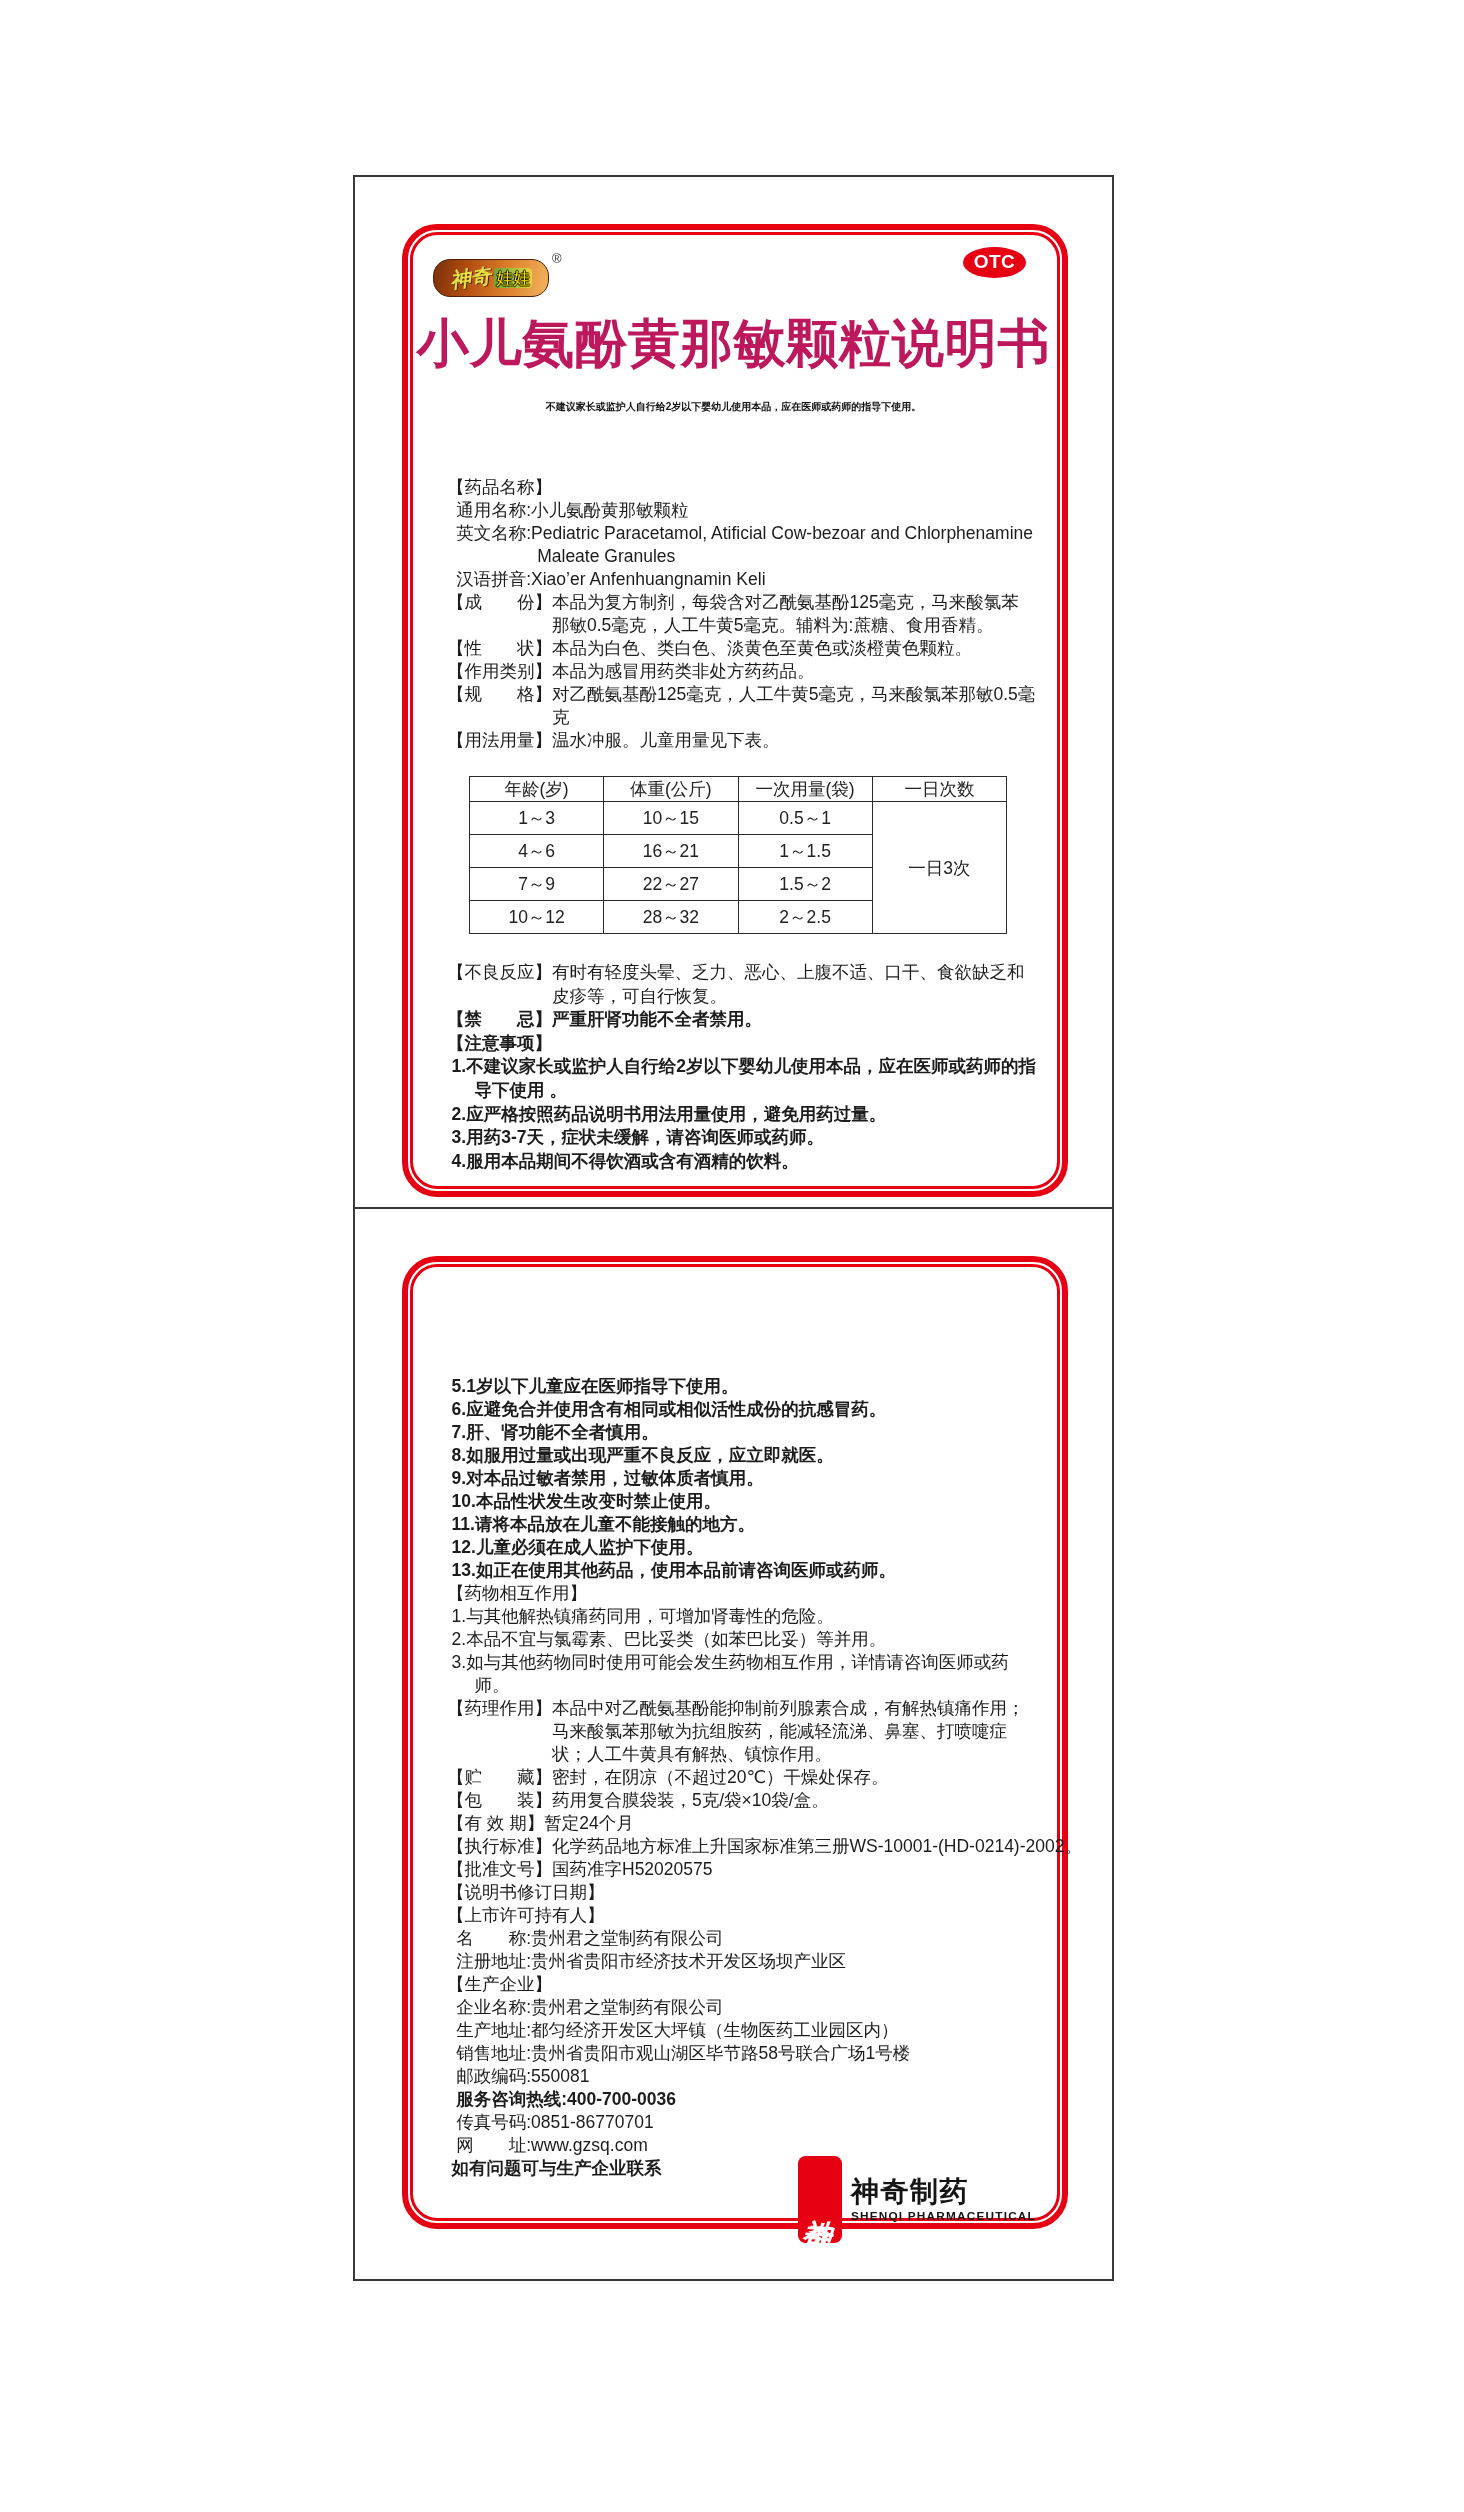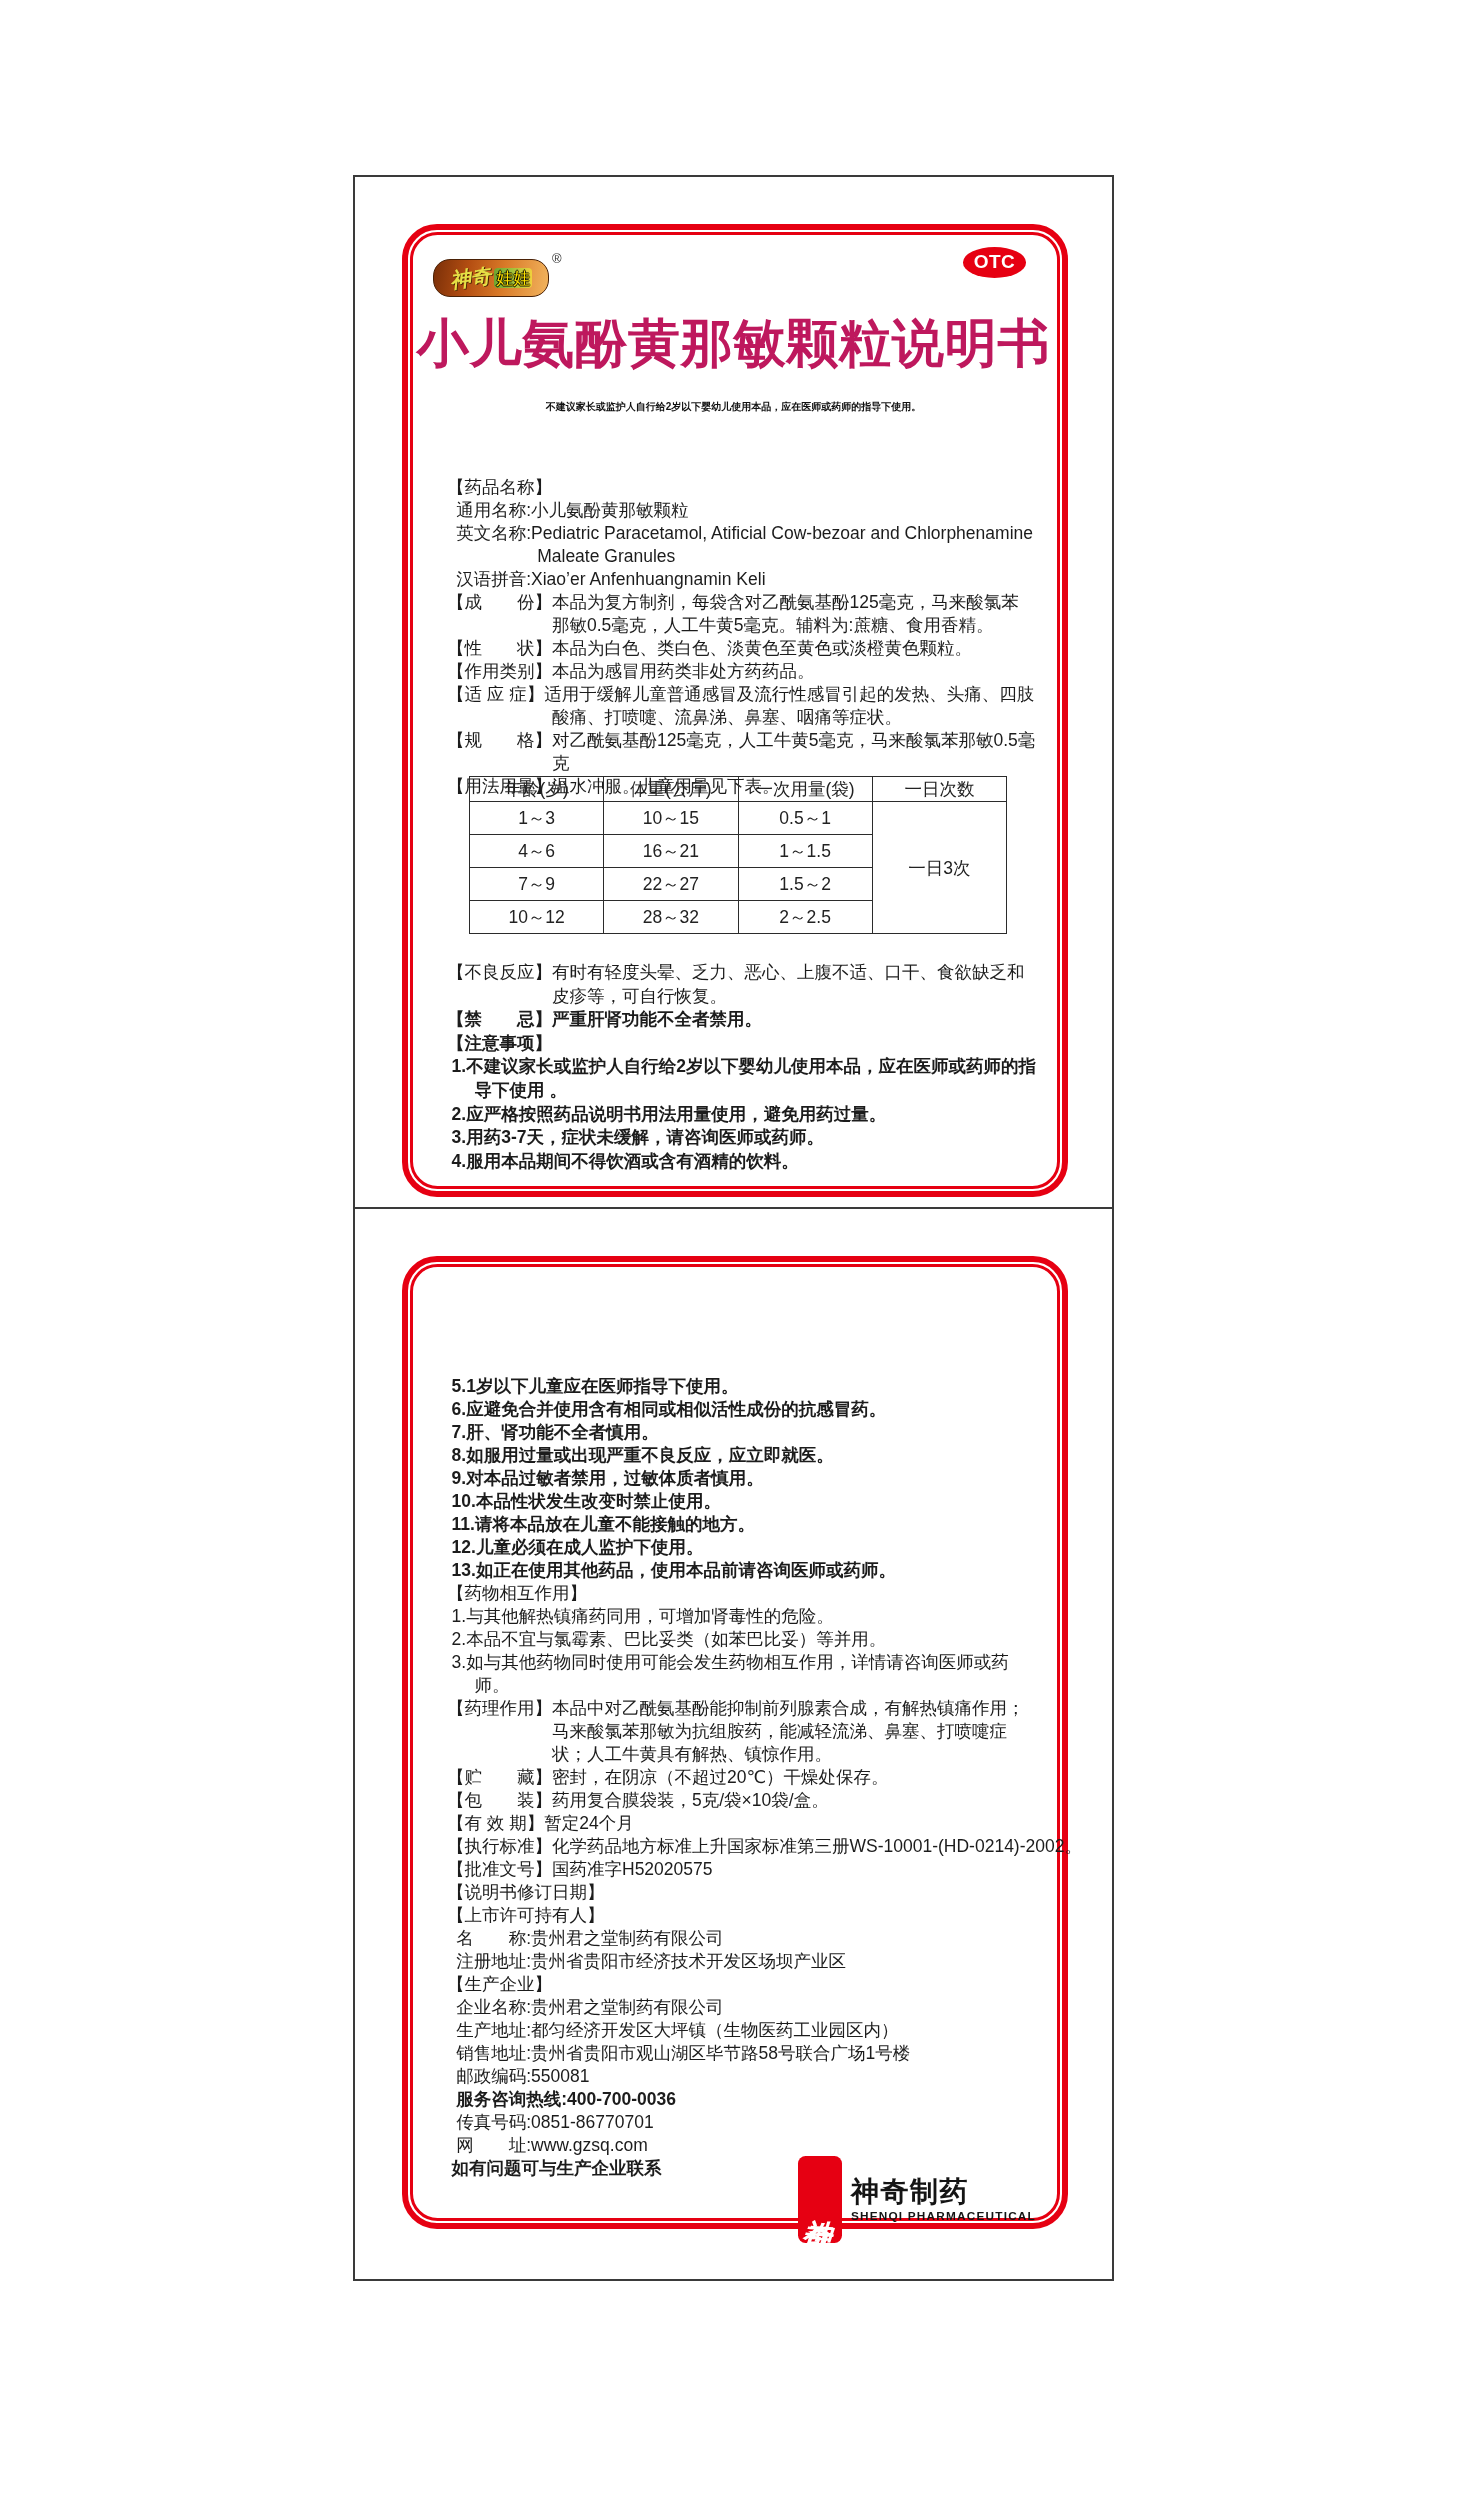--- a/index.html
+++ b/index.html
@@ -214,21 +214,20 @@
     </div>
 
     <div class="body-block" id="p1-body">
       <div class="ln e"><span>【药品名称】</span><span></span></div>
       <div class="ln s"><span>通用名称:</span><span>小儿氨酚黄那敏颗粒</span></div>
       <div class="ln s"><span>英文名称:</span><span>Pediatric Paracetamol, Atificial Cow-bezoar and Chlorphenamine Maleate Granules</span></div>
       <div class="ln s"><span>汉语拼音:</span><span>Xiao’er Anfenhuangnamin Keli</span></div>
       <div class="ln e"><span>【成　　份】</span><span>本品为复方制剂，每袋含对乙酰氨基酚125毫克，马来酸氯苯那敏0.5毫克，人工牛黄5毫克。辅料为:蔗糖、食用香精。</span></div>
       <div class="ln e"><span>【性　　状】</span><span>本品为白色、类白色、淡黄色至黄色或淡橙黄色颗粒。</span></div>
       <div class="ln e"><span>【作用类别】</span><span>本品为感冒用药类非处方药药品。</span></div>
-      <div class="ln e"><span>【适 应 症】</span><span>适用于缓解儿童普通感冒及流行性感冒引起的发热、头痛、四肢酸痛、打喷嚏、流鼻涕、鼻塞、咽痛等症状。</span></div>
       <div class="ln e"><span>【规　　格】</span><span>对乙酰氨基酚125毫克，人工牛黄5毫克，马来酸氯苯那敏0.5毫克</span></div>
       <div class="ln e"><span>【用法用量】</span><span>温水冲服。儿童用量见下表。</span></div>
     </div>
 
     <table class="dosage">
       <tbody>
           <tr>
         <th>年龄(岁)</th>
         <th>体重(公斤)</th>
         <th>一次用量(袋)</th>

